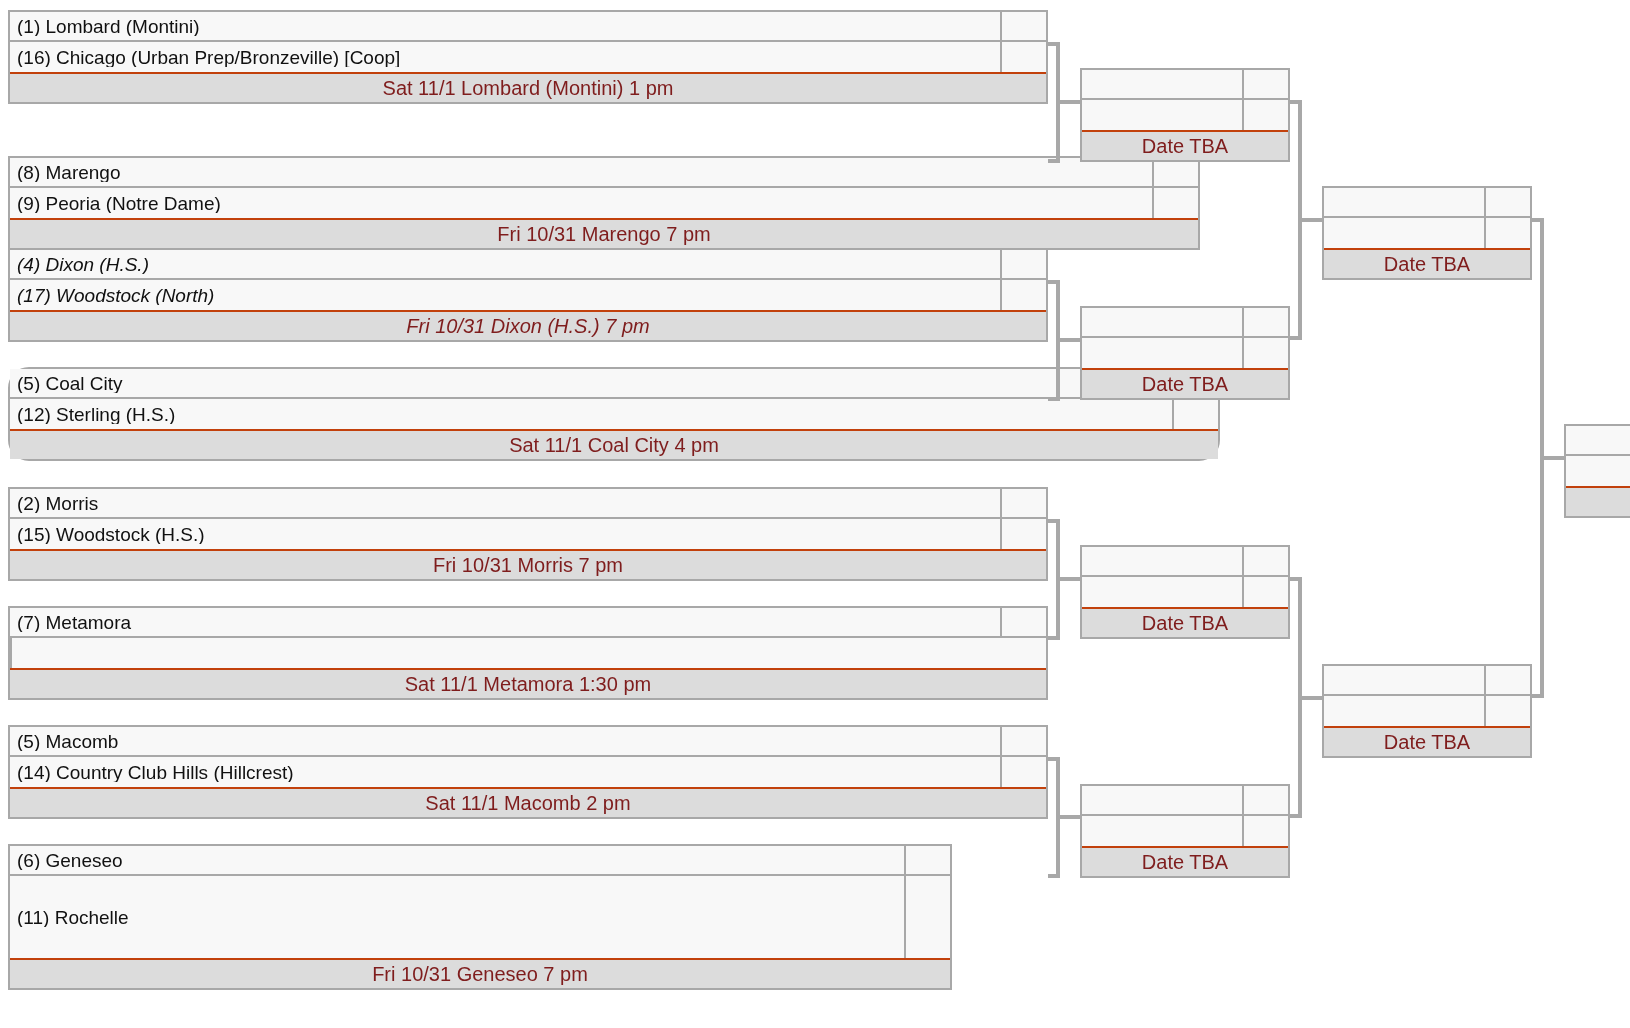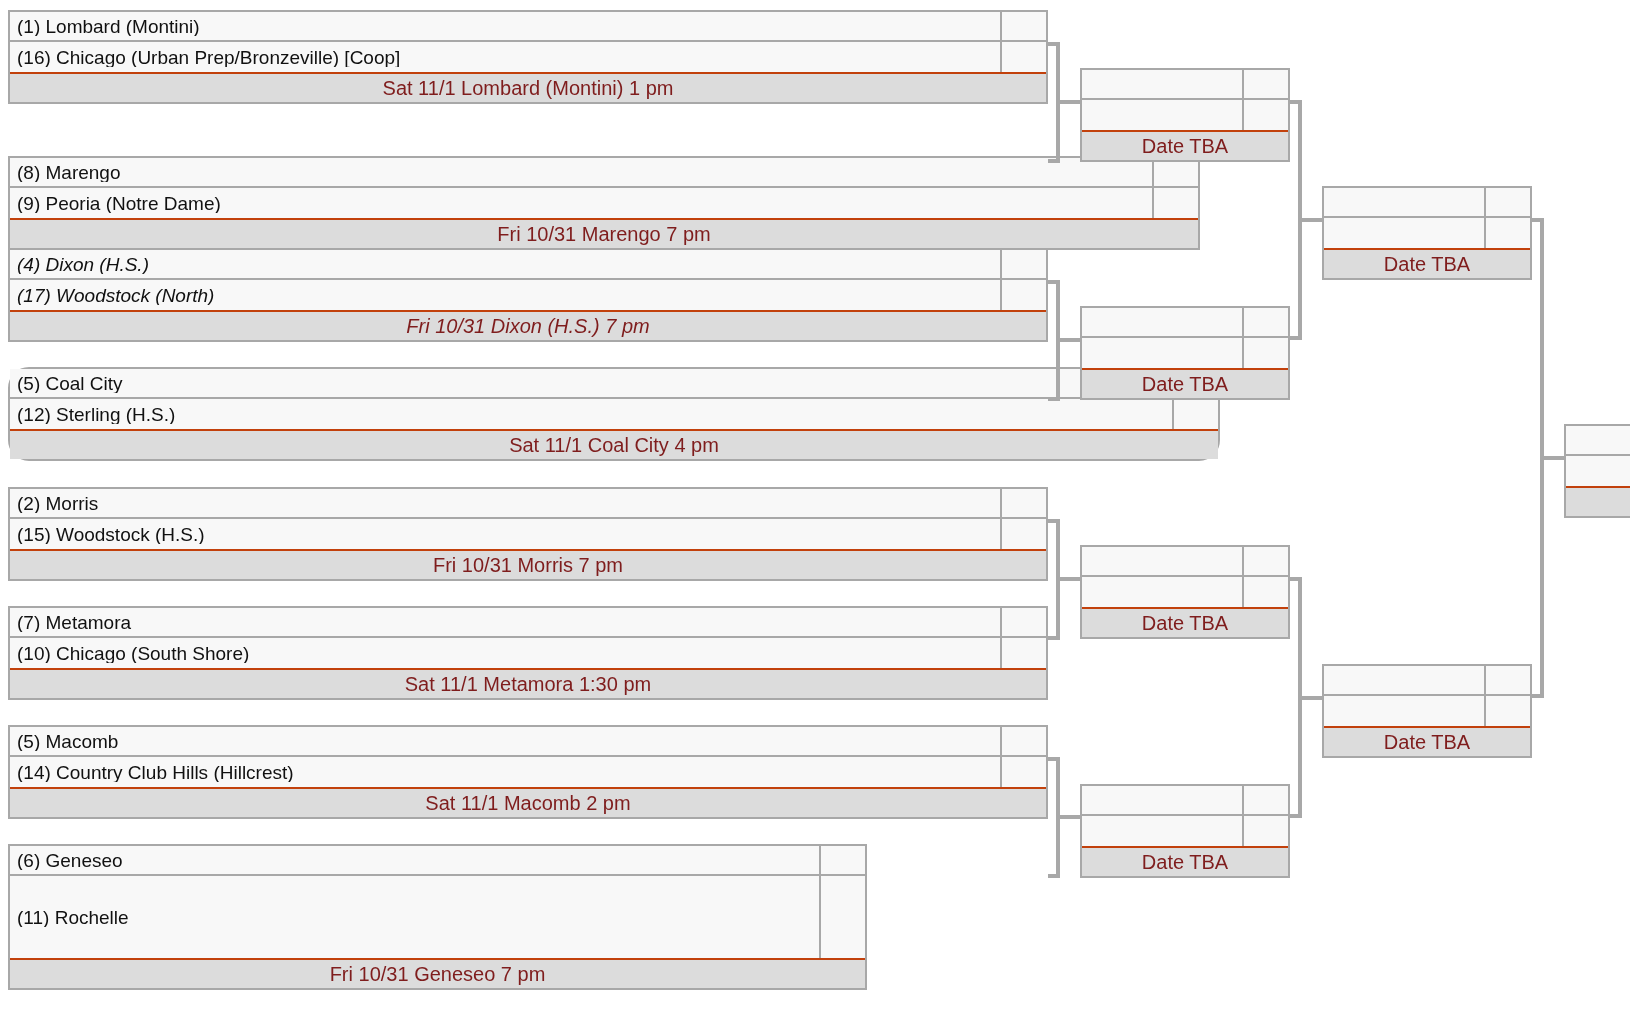--- a/index.html
+++ b/index.html
@@ -147,39 +147,38 @@
     </div>
     <div class="date-row">Fri 10/31 Morris 7 pm</div>
   </div>
 
   <div class="match" style="left:8px; top:606px; width:1040px;">
     <div class="team-row first">
       <span class="team-name">(7) Metamora</span>
       <span class="score-cell" style="width:46px"></span>
     </div>
     <div class="team-row">
-      <span class="team-name">(10) Chicago (South Shore)</span>
       <span class="score-cell" style="width:46px"></span>
     </div>
     <div class="date-row">Sat 11/1 Metamora 1:30 pm</div>
   </div>
 
   <div class="match" style="left:8px; top:725px; width:1040px;">
     <div class="team-row first">
       <span class="team-name">(5) Macomb</span>
       <span class="score-cell" style="width:46px"></span>
     </div>
     <div class="team-row">
       <span class="team-name">(14) Country Club Hills (Hillcrest)</span>
       <span class="score-cell" style="width:46px"></span>
     </div>
     <div class="date-row">Sat 11/1 Macomb 2 pm</div>
   </div>
 
-  <div class="match" style="left:8px; top:844px; width:859px;">
+  <div class="match" style="left:8px; top:844px; width:944px;">
     <div class="team-row first">
       <span class="team-name">(6) Geneseo</span>
       <span class="score-cell" style="width:46px"></span>
     </div>
     <div class="team-row tall">
       <span class="team-name">(11) Rochelle</span>
       <span class="score-cell" style="width:46px"></span>
     </div>
     <div class="date-row">Fri 10/31 Geneseo 7 pm</div>
   </div>

